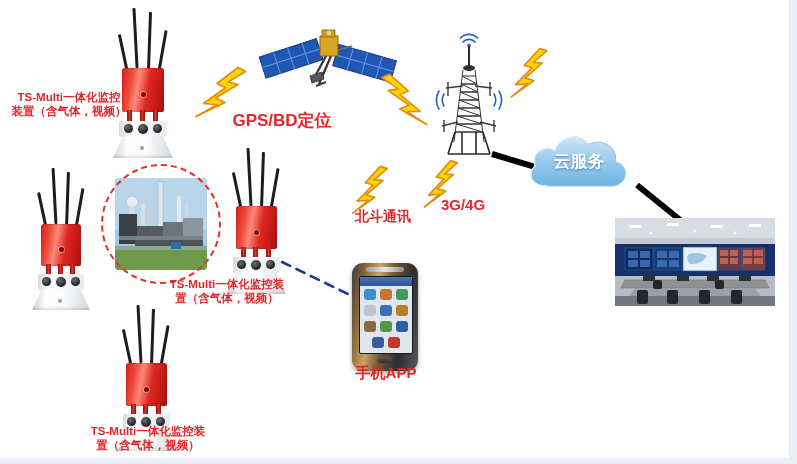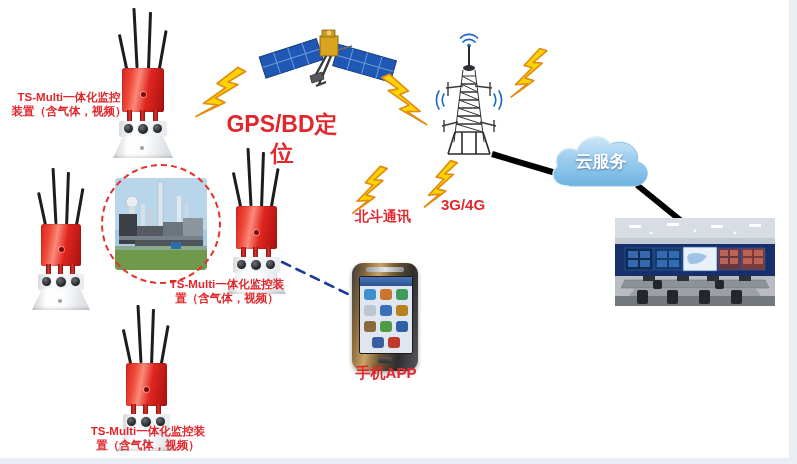--- a/index.html
+++ b/index.html
@@ -175,21 +175,21 @@
 
       <g stroke="#1b62c9" fill="none" stroke-width="1.6" stroke-linecap="round">
         <path d="M12 68 a7 9 0 0 0 0 12"></path>
           <path d="M7 65 a11 14 0 0 0 0 18"></path>
         <path d="M62 68 a7 9 0 0 1 0 12"></path>
           <path d="M67 65 a11 14 0 0 1 0 18"></path>
       </g>
     </svg>
   </div>
 
-  <div class="abs" style="left:545px;top:130px;width:112px;height:62px;">
+  <div class="abs" style="left:523px;top:130px;width:112px;height:62px;">
     <svg width="112" height="62" viewBox="0 0 112 62" style="position:absolute;left:0;top:0;">
       <defs>
         <linearGradient id="cg" x1="0" y1="0" x2="0" y2="1">
           <stop offset="0%" stop-color="#cfe6f7"></stop>
           <stop offset="45%" stop-color="#9ccdee"></stop>
           <stop offset="100%" stop-color="#6fb3e2"></stop>
         </linearGradient>
       </defs>
       <path d="M24 56 C8 56 4 44 12 36 C8 24 20 14 32 20 C36 6 58 2 66 14
                C80 8 96 18 92 32 C106 34 106 54 90 56 Z" fill="url(#cg)" stroke="#8cc2e6" stroke-width="1"></path>
@@ -419,17 +419,17 @@
     <div class="dev-dot" style="left:31px;top:134px;width:4px;height:4px;"></div>
   </div>
 
   <div class="lbl" style="left:6px;top:90px;width:126px;font-size:11.5px;">TS-Multi一体化监控
 装置（含气体，视频）</div>
   <div class="lbl" style="left:160px;top:277px;width:134px;font-size:11.5px;">TS-Multi一体化监控装
 置（含气体，视频）</div>
   <div class="lbl" style="left:78px;top:424px;width:140px;font-size:11.5px;">TS-Multi一体化监控装
 置（含气体，视频）</div>
 
-  <div class="lbl" style="left:222px;top:110px;width:120px;font-size:23px;">GPS/BD定位</div>
+  <div class="lbl" style="left:222px;top:110px;width:120px;font-size:17px;">GPS/BD定位</div>
   <div class="lbl" style="left:348px;top:208px;width:70px;font-size:14px;">北斗通讯</div>
   <div class="lbl" style="left:434px;top:196px;width:58px;font-size:15px;">3G/4G</div>
 
 </div>
 
 </body></html>

